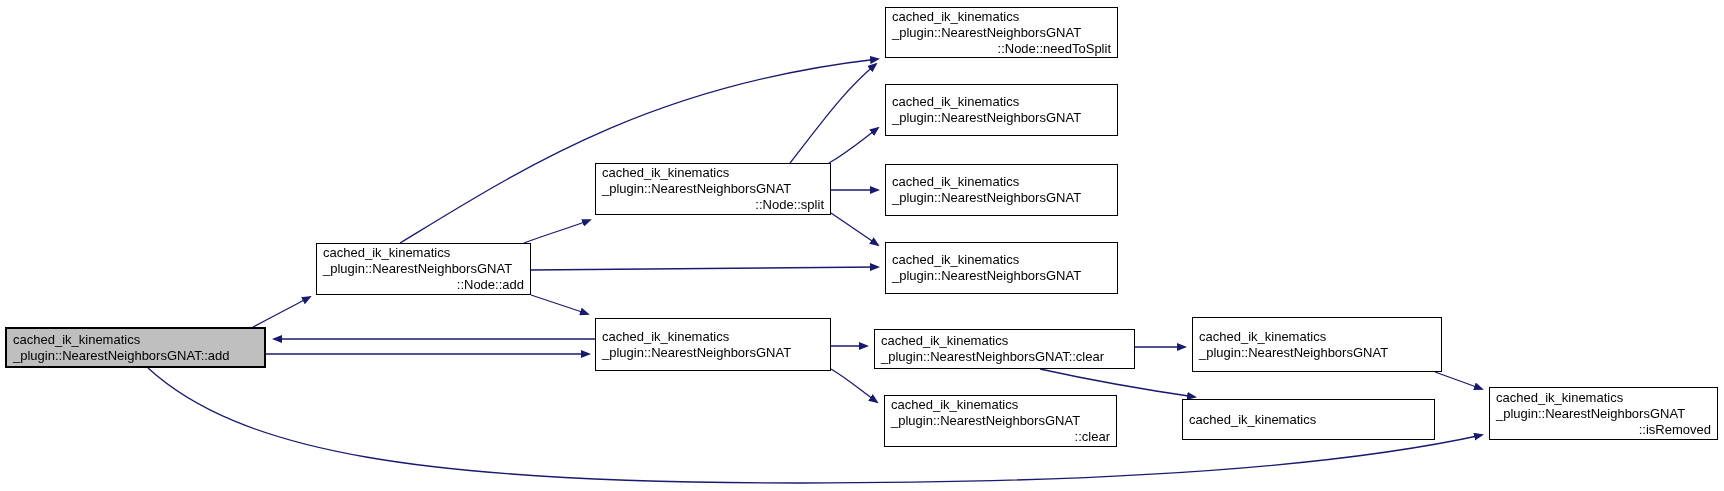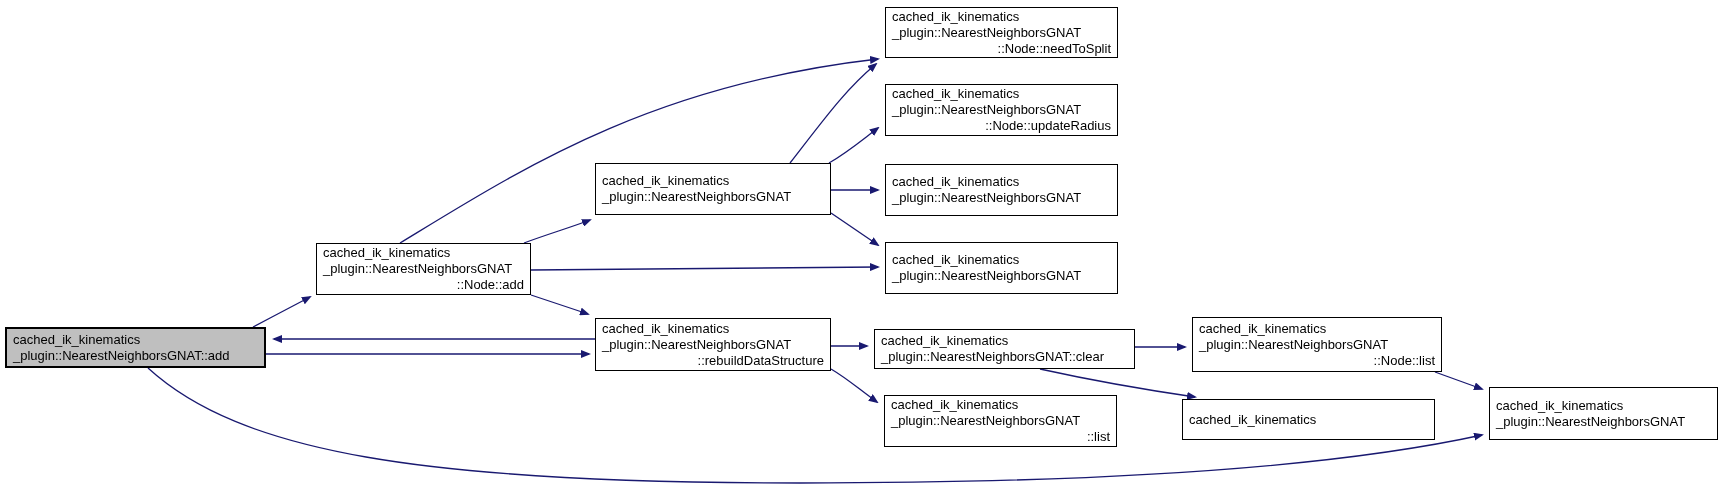--- a/index.html
+++ b/index.html
@@ -85,58 +85,57 @@
       <div class="line">_plugin::NearestNeighborsGNAT::add</div>
     </div>
     <div class="node" style="left: 316px; top: 243px; width: 215px; height: 52px; background: rgb(255, 255, 255); border-color: rgb(0, 0, 0);">
       <div class="line">cached_ik_kinematics</div>
       <div class="line">_plugin::NearestNeighborsGNAT</div>
       <div class="line center">::Node::add</div>
     </div>
     <div class="node" style="left: 595px; top: 163px; width: 236px; height: 52px; background: rgb(255, 255, 255); border-color: rgb(0, 0, 0);">
       <div class="line">cached_ik_kinematics</div>
       <div class="line">_plugin::NearestNeighborsGNAT</div>
+      <div class="line center">::Node::split</div>
     </div>
     <div class="node" style="left: 595px; top: 318px; width: 236px; height: 53px; background: rgb(255, 255, 255); border-color: rgb(0, 0, 0);">
       <div class="line">cached_ik_kinematics</div>
       <div class="line">_plugin::NearestNeighborsGNAT</div>
-      <div class="line center">::rebuildDataStructure</div>
     </div>
     <div class="node" style="left: 885px; top: 7px; width: 233px; height: 51px; background: rgb(255, 255, 255); border-color: rgb(0, 0, 0);">
       <div class="line">cached_ik_kinematics</div>
       <div class="line">_plugin::NearestNeighborsGNAT</div>
       <div class="line center">::Node::needToSplit</div>
     </div>
     <div class="node" style="left: 885px; top: 84px; width: 233px; height: 52px; background: rgb(255, 255, 255); border-color: rgb(0, 0, 0);">
       <div class="line">cached_ik_kinematics</div>
       <div class="line">_plugin::NearestNeighborsGNAT</div>
-      <div class="line center">::Node::updateRadius</div>
     </div>
     <div class="node" style="left: 885px; top: 164px; width: 233px; height: 52px; background: rgb(255, 255, 255); border-color: rgb(0, 0, 0);">
       <div class="line">cached_ik_kinematics</div>
       <div class="line">_plugin::NearestNeighborsGNAT</div>
     </div>
     <div class="node" style="left: 885px; top: 242px; width: 233px; height: 52px; background: rgb(255, 255, 255); border-color: rgb(0, 0, 0);">
       <div class="line">cached_ik_kinematics</div>
       <div class="line">_plugin::NearestNeighborsGNAT</div>
     </div>
     <div class="node" style="left: 874px; top: 329px; width: 261px; height: 40px; background: rgb(255, 255, 255); border-color: rgb(0, 0, 0);">
       <div class="line">cached_ik_kinematics</div>
       <div class="line">_plugin::NearestNeighborsGNAT::clear</div>
     </div>
     <div class="node" style="left: 884px; top: 395px; width: 233px; height: 52px; background: rgb(255, 255, 255); border-color: rgb(0, 0, 0);">
       <div class="line">cached_ik_kinematics</div>
       <div class="line">_plugin::NearestNeighborsGNAT</div>
-      <div class="line center">::list</div>
+      <div class="line center">::clear</div>
     </div>
     <div class="node" style="left: 1192px; top: 317px; width: 250px; height: 55px; background: rgb(255, 255, 255); border-color: rgb(0, 0, 0);">
       <div class="line">cached_ik_kinematics</div>
       <div class="line">_plugin::NearestNeighborsGNAT</div>
-      <div class="line center">::Node::list</div>
     </div>
     <div class="node" style="left: 1182px; top: 399px; width: 253px; height: 41px; background: rgb(255, 255, 255); border-color: rgb(0, 0, 0);">
       <div class="line">cached_ik_kinematics</div>
     </div>
     <div class="node" style="left: 1489px; top: 387px; width: 229px; height: 53px; background: rgb(255, 255, 255); border-color: rgb(0, 0, 0);">
       <div class="line">cached_ik_kinematics</div>
       <div class="line">_plugin::NearestNeighborsGNAT</div>
+      <div class="line center">::isRemoved</div>
     </div>
   </div>
 
 </body></html>

